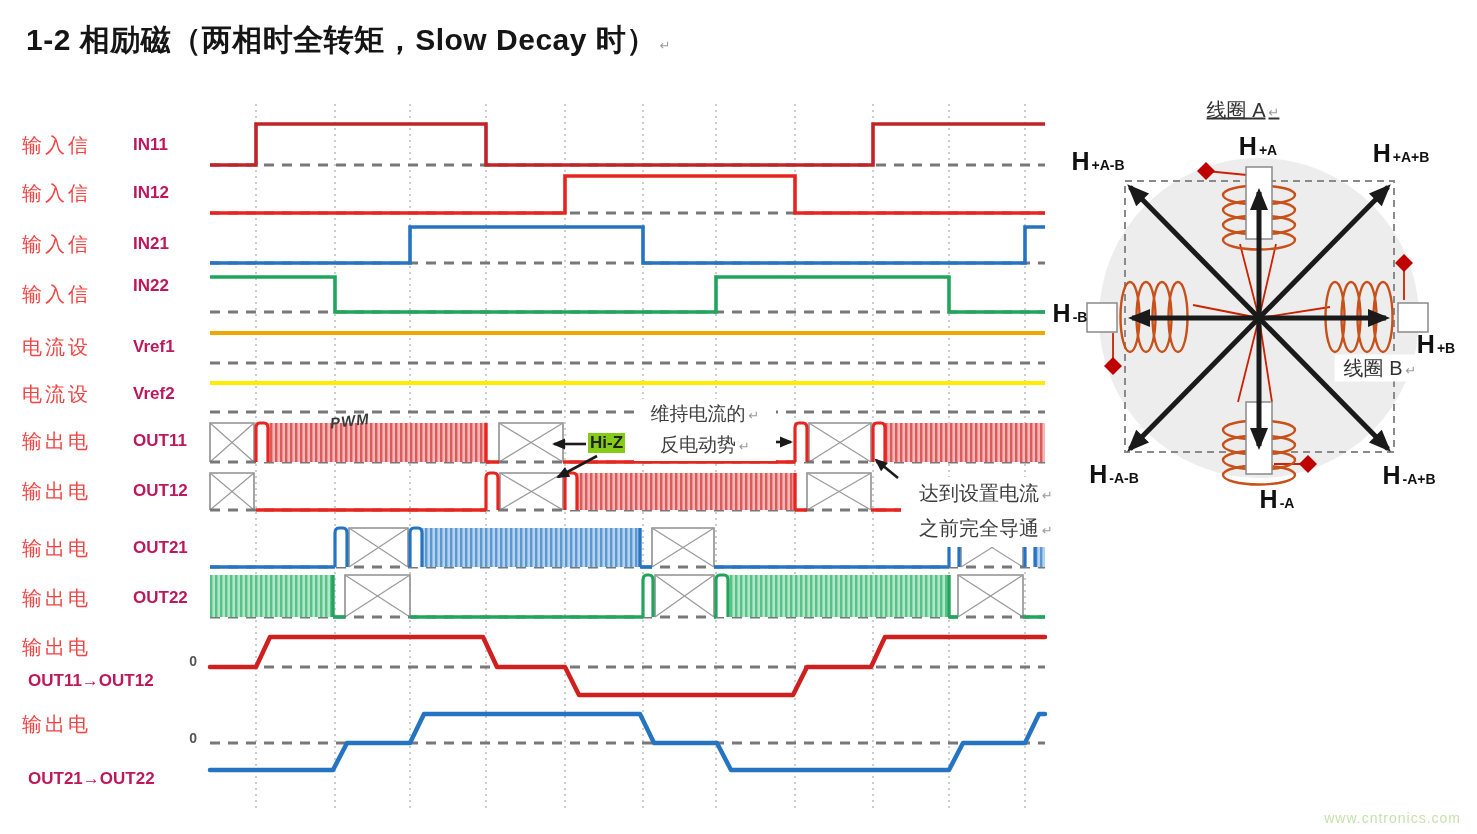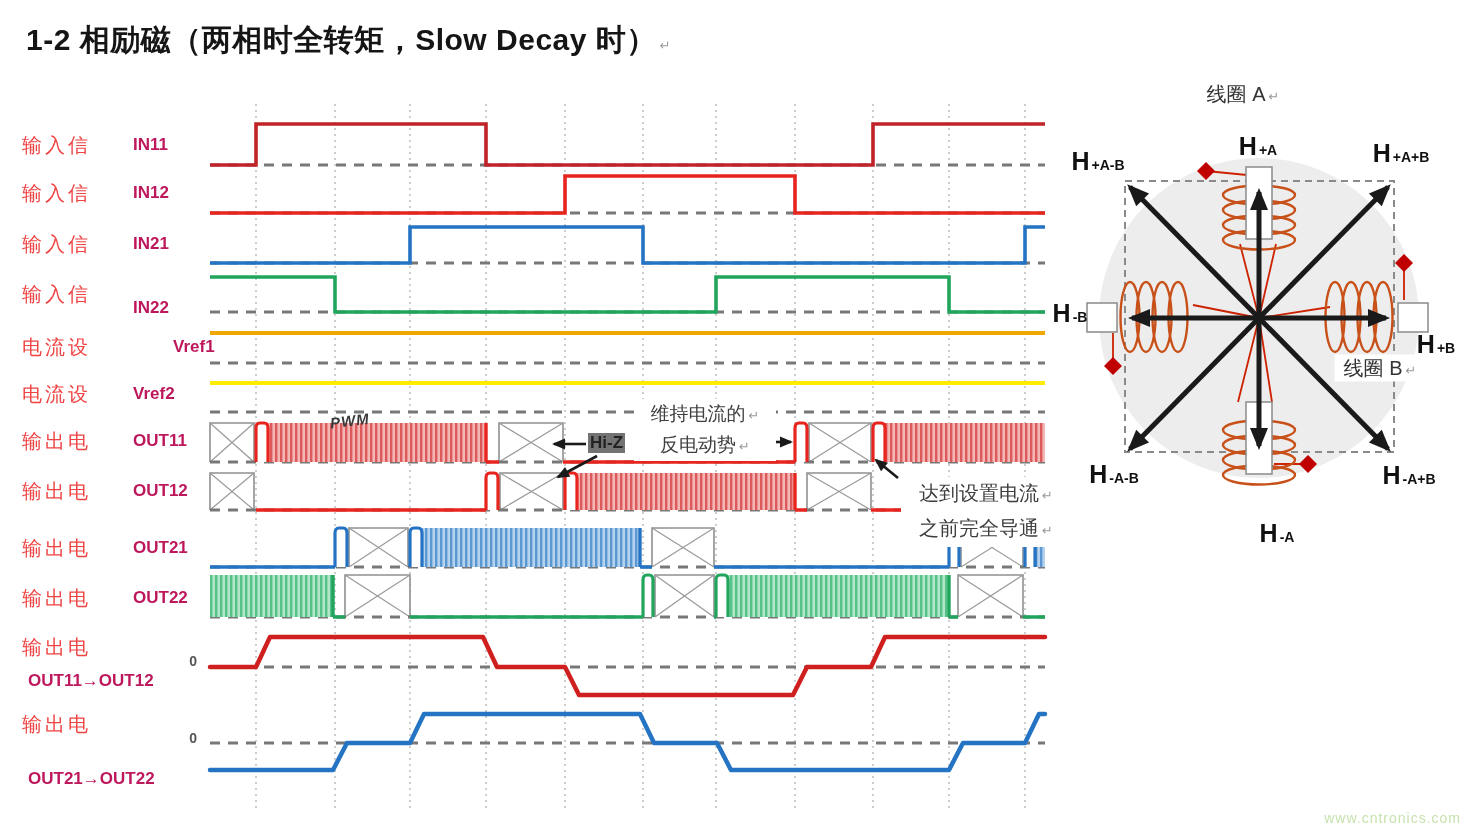--- a/index.html
+++ b/index.html
@@ -10,21 +10,21 @@
   svg{position:absolute;left:0;top:0;}
   
   .rl{position:absolute;left:22px;transform:translateY(-50%);font-size:20px;color:#ef4444;letter-spacing:3px;white-space:nowrap;}
   .sn{position:absolute;left:133px;transform:translateY(-50%);font-size:17px;font-weight:bold;color:#be185d;white-space:nowrap;}
   .sn.wide{left:28px;}
   .zr{position:absolute;transform:translate(-100%,-50%);font-size:14px;font-weight:bold;color:#555;}
   
   .ann{position:absolute;font-size:19px;color:#3e3e3e;text-align:center;background:#fff;line-height:29px;white-space:nowrap;}
   #ann-emf{left:634px;top:399px;width:142px;}
   #ann-reach{left:901px;top:477px;width:170px;line-height:32px;font-size:20px;}
-  #ann-hiz{position:absolute;left:588px;top:433px;font-size:17px;font-weight:bold;color:#222;background:#737373;padding:0 2px;}
+  #ann-hiz{position:absolute;left:588px;top:433px;font-size:17px;font-weight:bold;color:#222;background:#84cc16;padding:0 2px;}
   #ann-pwm{position:absolute;left:330px;top:412px;font-size:15px;font-weight:bold;font-style:italic;color:#3a3a3a;transform:rotate(-7deg);letter-spacing:1px;}
   
   .hl{position:absolute;transform:translate(-50%,-50%);font-weight:bold;color:#111;white-space:nowrap;}
   .hl .main{font-size:25px;}
   .hl .sub{font-size:14px;margin-left:2px;}
   .coil-label{position:absolute;transform:translate(-50%,-50%);font-size:20px;color:#333;white-space:nowrap;}
   .coil-label.bg{background:#fff;padding:0 9px;}
   .watermark{position:absolute;right:16px;bottom:8px;font-size:14px;color:#c6e2ad;letter-spacing:1px;}
 </style>
 </head>
@@ -212,23 +212,23 @@
   <div class="title"><span>1-2 相励磁（两相时全转矩，Slow Decay 时）</span><span class="ret">↵</span></div>
 
   <div id="gen-labels">
       <div class="rl" style="top: 145px;">输入信</div>
       <div class="sn" style="top: 145px;">IN11</div>
       <div class="rl" style="top: 193px;">输入信</div>
       <div class="sn" style="top: 193px;">IN12</div>
       <div class="rl" style="top: 244px;">输入信</div>
       <div class="sn" style="top: 244px;">IN21</div>
       <div class="rl" style="top: 294px;">输入信</div>
-      <div class="sn" style="top: 308px;">IN22</div>
+      <div class="sn" style="top: 286px;">IN22</div>
       <div class="rl" style="top: 347px;">电流设</div>
-      <div class="sn" style="top: 347px; margin-left: 40px;">Vref1</div>
+      <div class="sn" style="top: 347px;">Vref1</div>
       <div class="rl" style="top: 394px;">电流设</div>
       <div class="sn" style="top: 394px;">Vref2</div>
       <div class="rl" style="top: 441px;">输出电</div>
       <div class="sn" style="top: 441px;">OUT11</div>
       <div class="rl" style="top: 491px;">输出电</div>
       <div class="sn" style="top: 491px;">OUT12</div>
       <div class="rl" style="top: 548px;">输出电</div>
       <div class="sn" style="top: 548px;">OUT21</div>
       <div class="rl" style="top: 598px;">输出电</div>
       <div class="sn" style="top: 598px;">OUT22</div>
@@ -246,28 +246,28 @@
   <div class="ann" id="ann-emf">
     <span>维持电流的</span><span class="ret">↵</span><br>
     <span>反电动势</span><span class="ret">↵</span>
   </div>
 
   <div class="ann" id="ann-reach">
     <span>达到设置电流</span><span class="ret">↵</span><br>
     <span>之前完全导通</span><span class="ret">↵</span>
   </div>
 
-  <div class="coil-label" style="left:1243px;top:94px;"><span>线圈 A</span><span class="ret">↵</span></div>
+  <div class="coil-label" style="left:1243px;top:110px;text-decoration:underline;"><span>线圈 A</span><span class="ret">↵</span></div>
   <div class="coil-label bg" style="left:1380px;top:368px;"><span>线圈 B</span><span class="ret">↵</span></div>
 
   <div id="h-labels">
       <div class="hl" style="left: 1258px; top: 146px;"><span class="main">H</span><span class="sub">+A</span></div>
       <div class="hl" style="left: 1098px; top: 161px;"><span class="main">H</span><span class="sub">+A-B</span></div>
       <div class="hl" style="left: 1401px; top: 153px;"><span class="main">H</span><span class="sub">+A+B</span></div>
       <div class="hl" style="left: 1070px; top: 313px;"><span class="main">H</span><span class="sub">-B</span></div>
       <div class="hl" style="left: 1436px; top: 326px; margin-top: 18px;"><span class="main">H</span><span class="sub">+B</span></div>
       <div class="hl" style="left: 1114px; top: 474px;"><span class="main">H</span><span class="sub">-A-B</span></div>
-      <div class="hl" style="left: 1277px; top: 499px; margin-top: 34px;"><span class="main">H</span><span class="sub">-A</span></div>
+      <div class="hl" style="left: 1277px; top: 499px;"><span class="main">H</span><span class="sub">-A</span></div>
       <div class="hl" style="left: 1409px; top: 475px;"><span class="main">H</span><span class="sub">-A+B</span></div>
     </div>
 
   <div class="watermark">www.cntronics.com</div>
 </div>
 
 </body></html>

